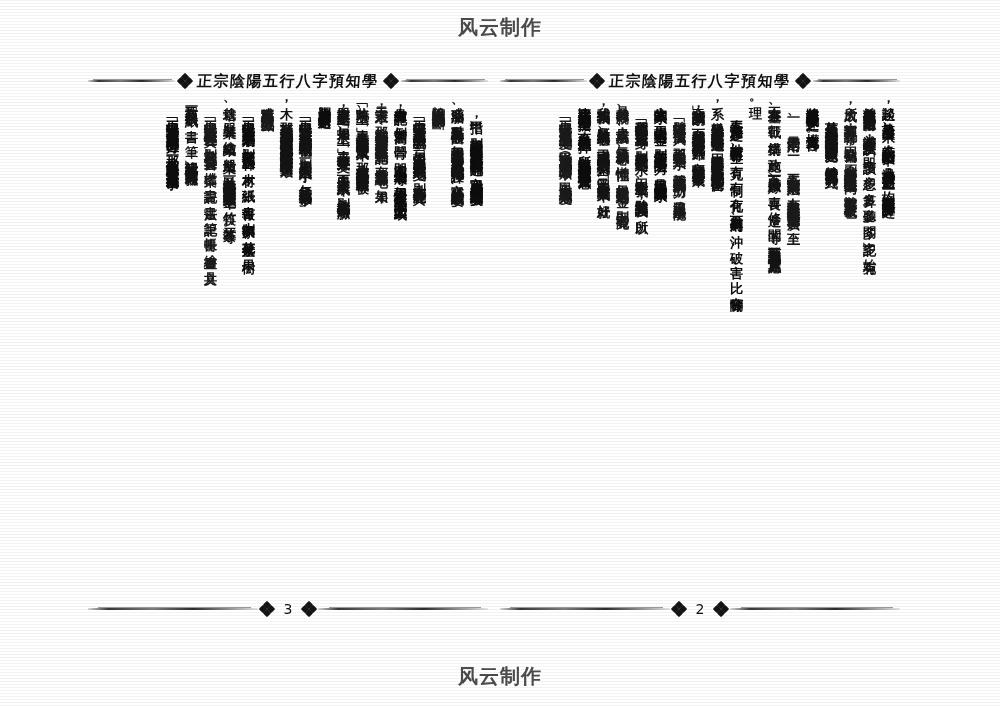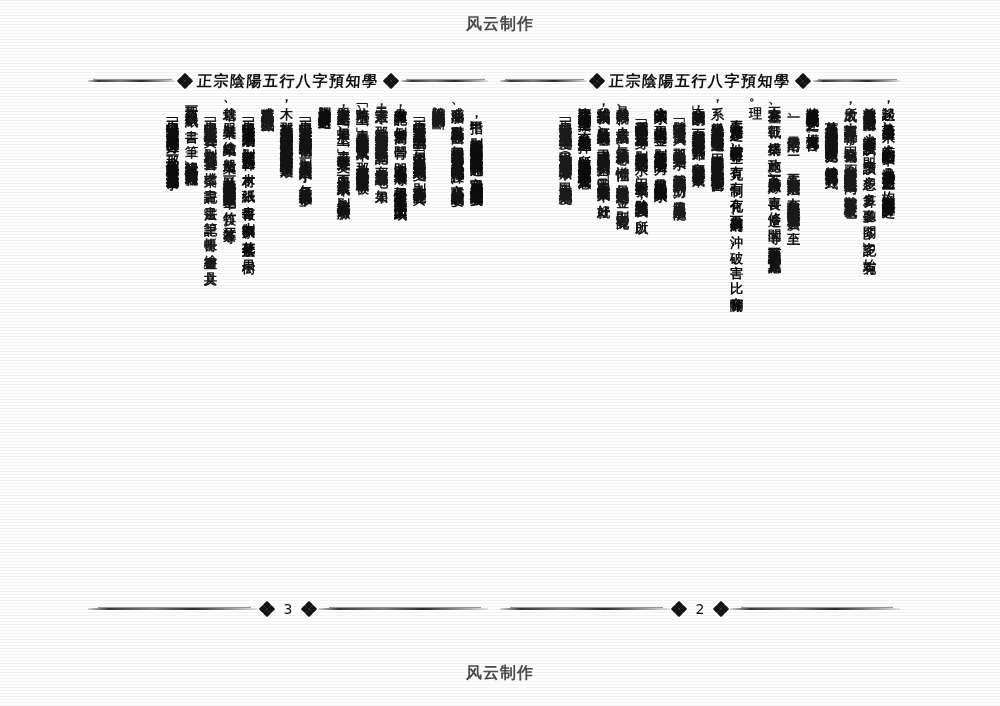--- a/index.html
+++ b/index.html
@@ -23,21 +23,21 @@
     background: #ffffff;
   }
 
   
   .watermark {
     position: absolute;
     left: 0;
     width: 1000px;
     text-align: center;
     font-family: "DejaVu Sans", "Liberation Sans", sans-serif;
-    font-size: 16px;
+    font-size: 20px;
     letter-spacing: 1px;
     color: #4c4c4c;
     font-weight: 600;
   }
   #watermark-top { top: 14px; }
   #watermark-bottom { top: 663px; }
 
   
   .page {
     position: absolute;

